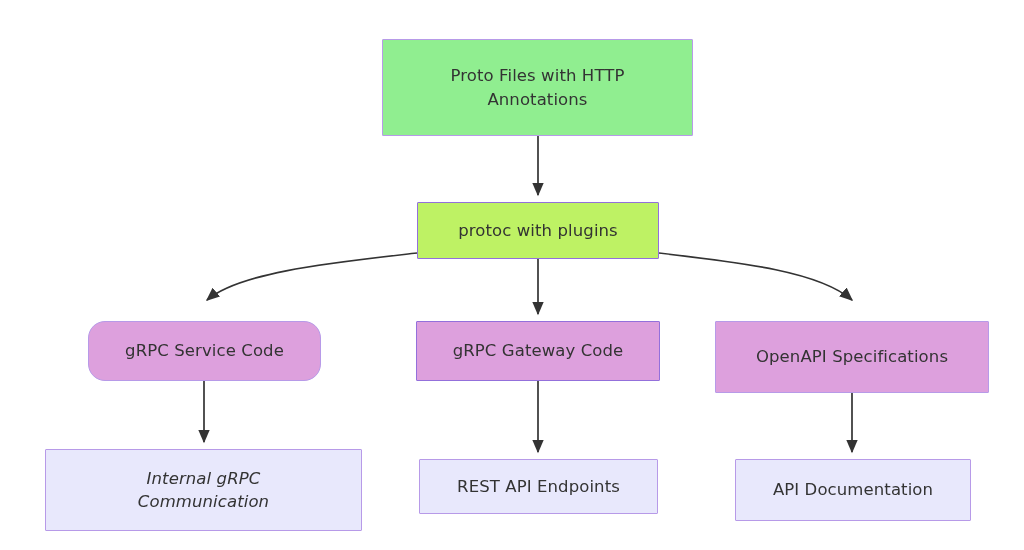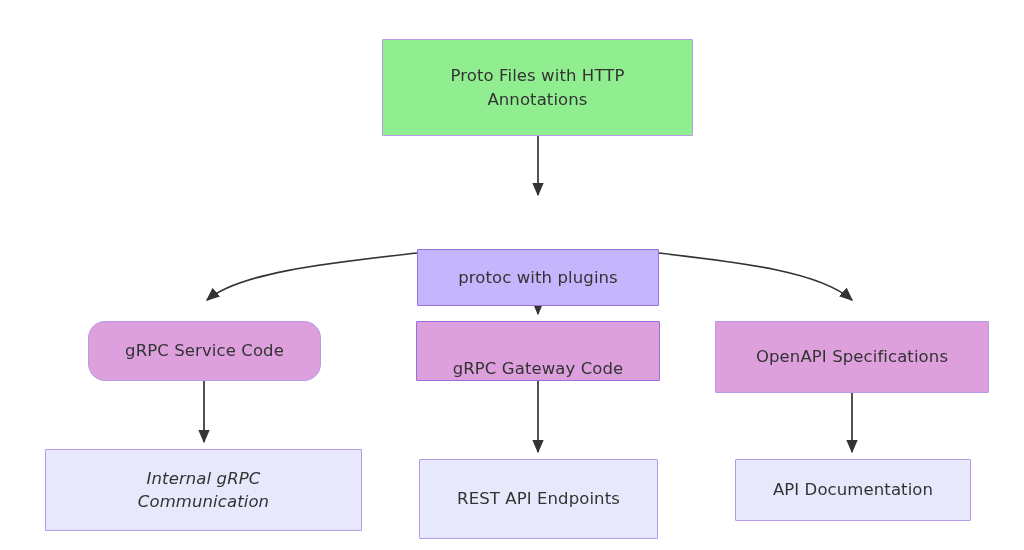--- a/index.html
+++ b/index.html
@@ -29,34 +29,34 @@
     border: 1.4px solid #b79ae8;
     border-radius: 1px;
     display: flex;
     align-items: center;
     justify-content: center;
     text-align: center;
     color: #333333;
     font-size: 16.5px;
     line-height: 1.42;
     letter-spacing: 0.1px;
-    padding: 0 8px;
+    padding: 12px 8px;
   }
   .node-label {
     display: block;
     white-space: pre-line;
   }
   
   #node-proto      { left: 382px; top: 39px;  width: 311px; height: 97px;  }
   #node-protoc     { left: 417px; top: 202px; width: 242px; height: 57px;  }
   #node-grpcsvc    { left: 88px;  top: 321px; width: 233px; height: 60px;  }
-  #node-gateway    { left: 416px; top: 321px; width: 244px; height: 60px; align-items: flex-end;  }
+  #node-gateway    { left: 416px; top: 321px; width: 244px; height: 60px;  }
   #node-openapi    { left: 715px; top: 321px; width: 274px; height: 72px;  }
   #node-internal   { left: 45px;  top: 449px; width: 317px; height: 82px; font-style: italic;  }
-  #node-rest       { left: 419px; top: 459px; width: 239px; height: 80px;  }
+  #node-rest       { left: 419px; top: 459px; width: 239px; height: 55px;  }
   #node-apidoc     { left: 735px; top: 459px; width: 236px; height: 62px;  }
 </style>
 </head>
 <body>
 
 <div id="canvas">
 
   <svg id="edge-layer" viewBox="0 0 1024 550" width="1024" height="550" xmlns="http://www.w3.org/2000/svg">
     <defs>
       <marker id="arrowhead" markerWidth="9" markerHeight="9" refX="7.2" refY="4" orient="auto" markerUnits="strokeWidth">
@@ -77,21 +77,21 @@
     <path d="M 538 381 L 538 452" fill="none" stroke="#333333" stroke-width="1.7" marker-end="url(#arrowhead)"></path>
 
     <path d="M 852 381 L 852 452" fill="none" stroke="#333333" stroke-width="1.7" marker-end="url(#arrowhead)"></path>
   </svg>
 
   <div class="node" id="node-proto" style="background:#90ee90; border-color:#b79ae8;">
     <span class="node-label">Proto Files with HTTP
 Annotations</span>
   </div>
 
-  <div class="node" id="node-protoc" style="background:#c4b5fd; border-color:#9370db;margin-top:47px;">
+  <div class="node" id="node-protoc" style="background:#bef264; border-color:#9370db;">
     <span class="node-label">protoc with plugins</span>
   </div>
 
   <div class="node" id="node-grpcsvc" style="background:#dda0dd; border-color:#b79ae8;border-radius:17px;">
     <span class="node-label">gRPC Service Code</span>
   </div>
 
   <div class="node" id="node-gateway" style="background:#dda0dd; border-color:#9370db;">
     <span class="node-label">gRPC Gateway Code</span>
   </div>

